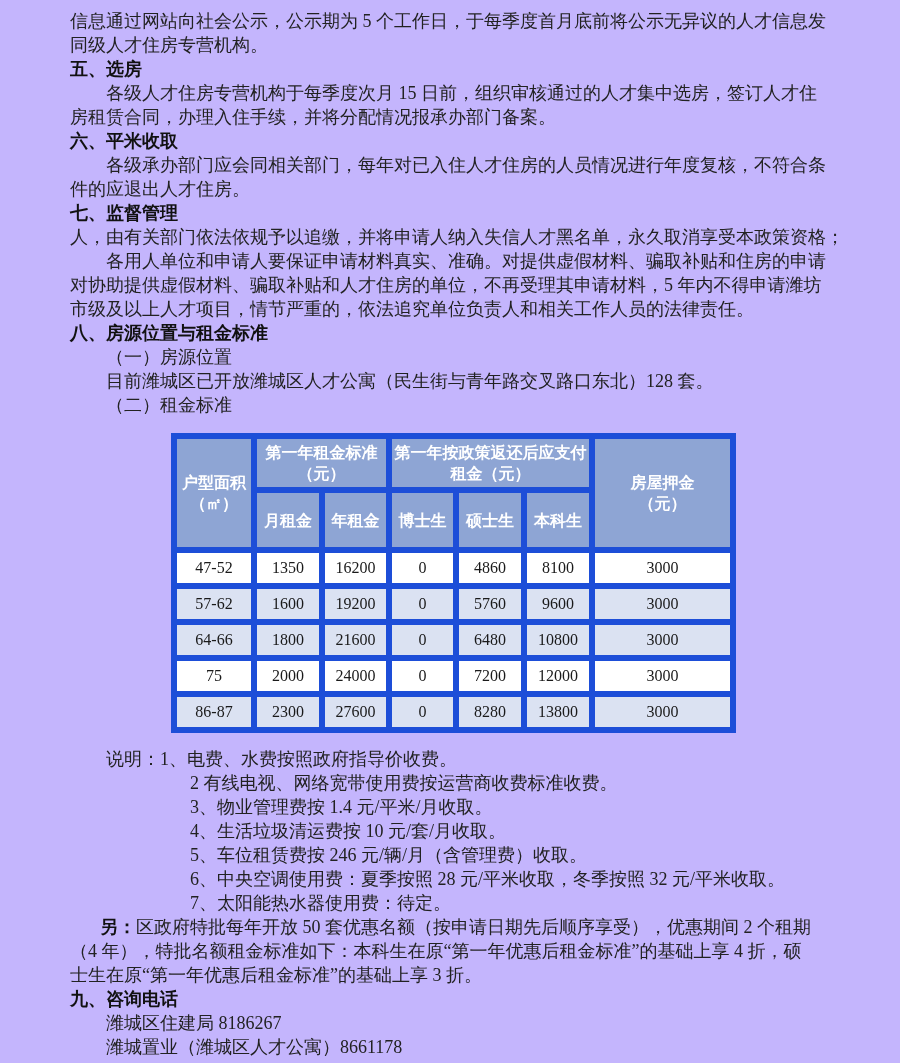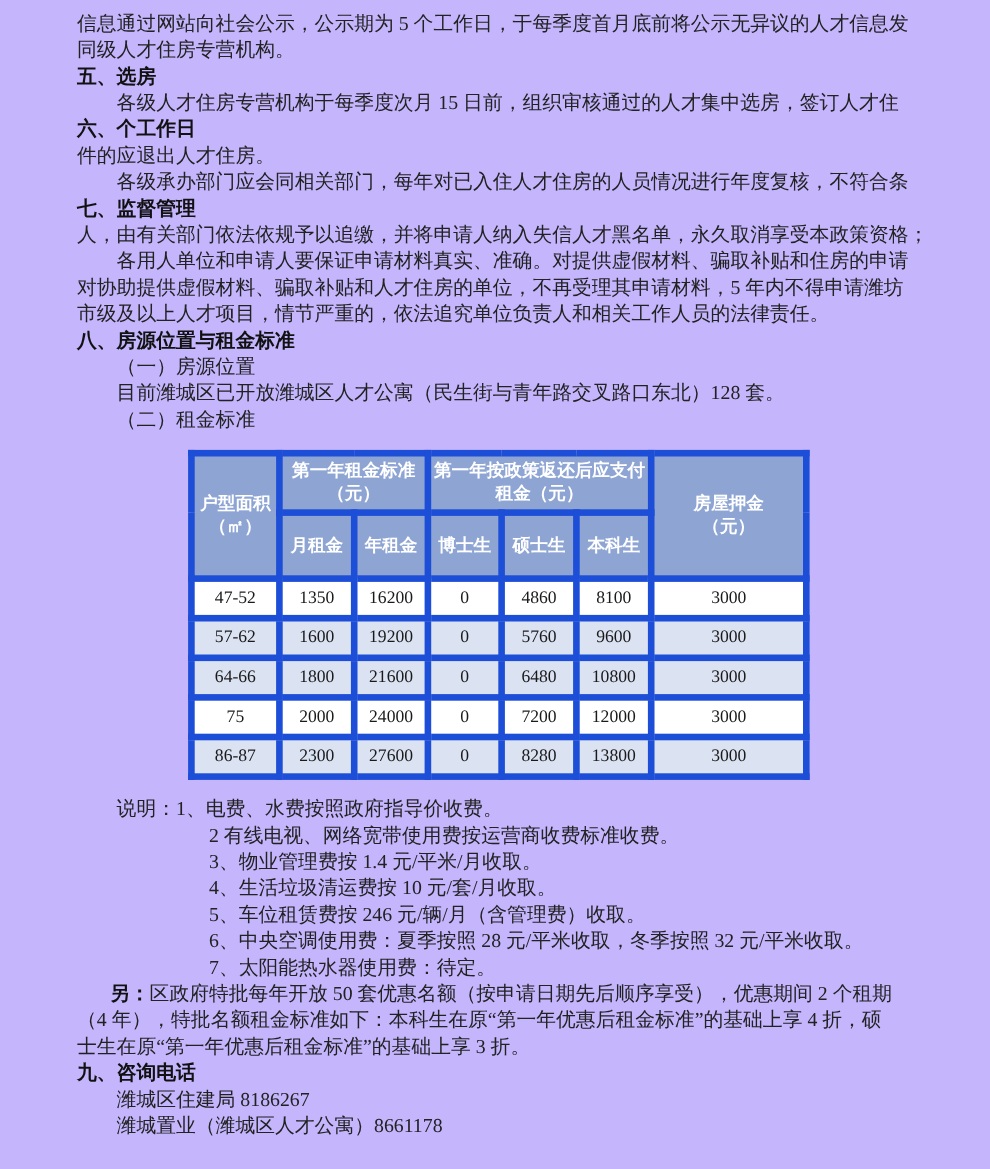--- a/index.html
+++ b/index.html
@@ -59,24 +59,25 @@
 </head>
 <body>
 
 <div class="page">
 
   <div class="ln">信息通过网站向社会公示，公示期为 5 个工作日，于每季度首月底前将公示无异议的人才信息发</div>
   <div class="ln">同级人才住房专营机构。</div>
 
   <div class="ln b">五、选房</div>
   <div class="ln indent">各级人才住房专营机构于每季度次月 15 日前，组织审核通过的人才集中选房，签订人才住</div>
+  <div class="ln">房租赁合同，办理入住手续，并将分配情况报承办部门备案。</div>
 
-  <div class="ln b">六、个工作日</div>
+  <div class="ln b">六、平米收取</div>
+  <div class="ln indent">各级承办部门应会同相关部门，每年对已入住人才住房的人员情况进行年度复核，不符合条</div>
   <div class="ln">件的应退出人才住房。</div>
-  <div class="ln indent">各级承办部门应会同相关部门，每年对已入住人才住房的人员情况进行年度复核，不符合条</div>
 
   <div class="ln b">七、监督管理</div>
   <div class="ln">人，由有关部门依法依规予以追缴，并将申请人纳入失信人才黑名单，永久取消享受本政策资格；</div>
   <div class="ln indent">各用人单位和申请人要保证申请材料真实、准确。对提供虚假材料、骗取补贴和住房的申请</div>
   <div class="ln">对协助提供虚假材料、骗取补贴和人才住房的单位，不再受理其申请材料，5 年内不得申请潍坊</div>
   <div class="ln">市级及以上人才项目，情节严重的，依法追究单位负责人和相关工作人员的法律责任。</div>
 
   <div class="ln b">八、房源位置与租金标准</div>
   <div class="ln indent">（一）房源位置</div>
   <div class="ln indent">目前潍城区已开放潍城区人才公寓（民生街与青年路交叉路口东北）128 套。</div>

